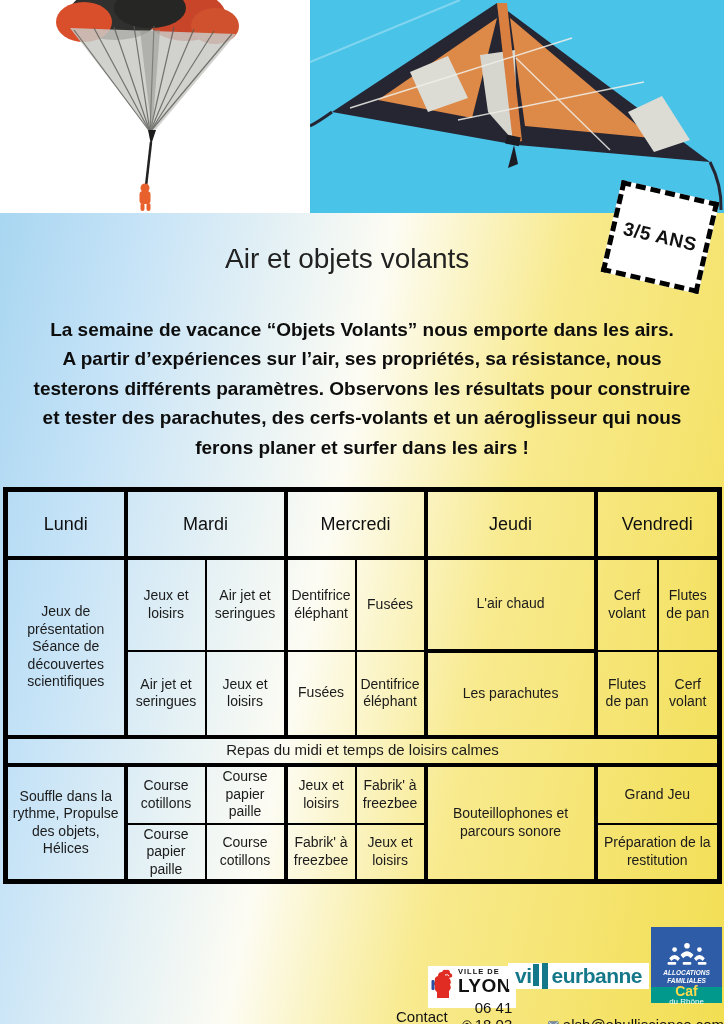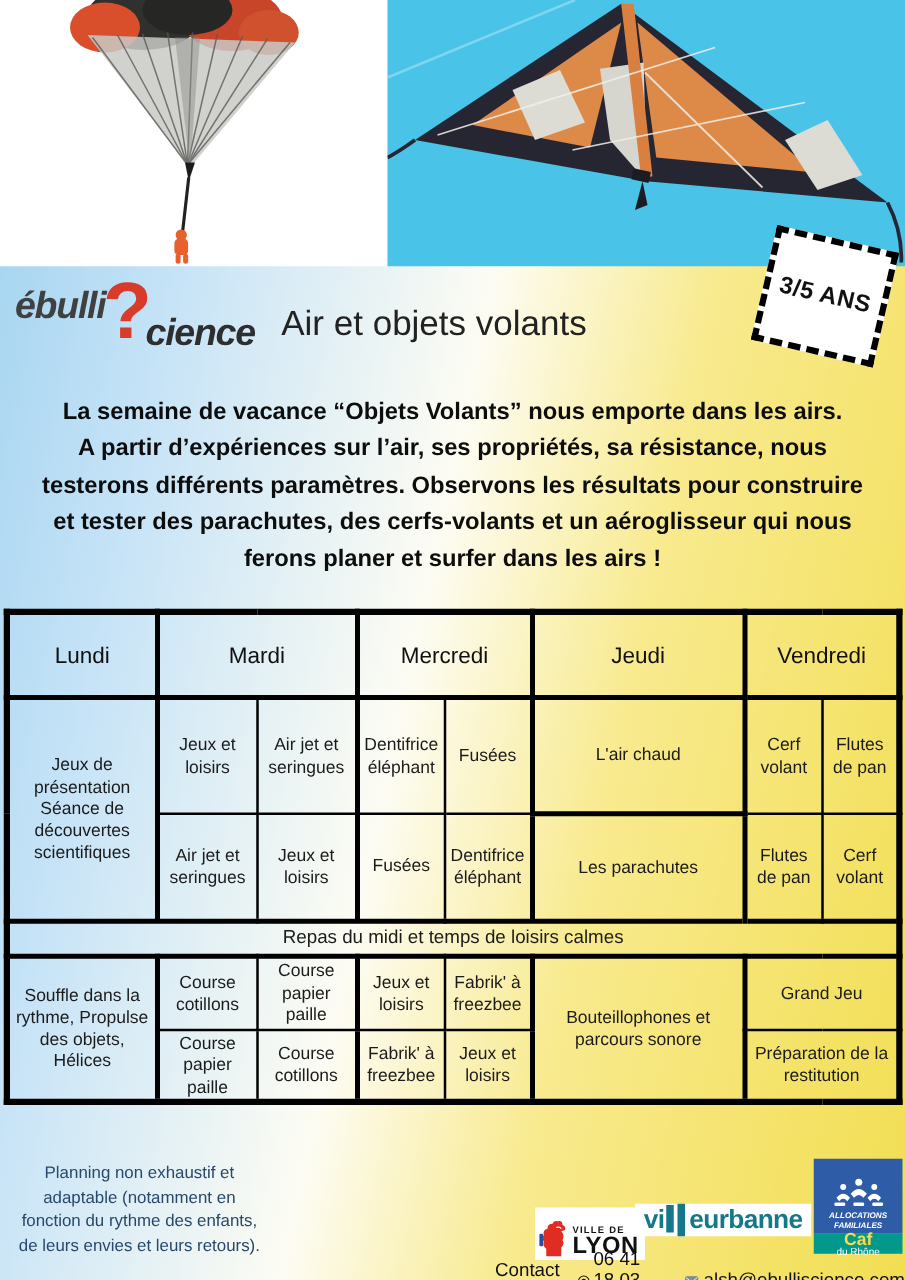--- a/index.html
+++ b/index.html
@@ -49,21 +49,21 @@
   tr.r4   { height:54px; }
   td.lundi-span { padding:0; }
   td.lundi-span .half { height:50%; display:flex; align-items:center; justify-content:center; padding:0 4px; box-sizing:border-box; }
   tr.repas td { border-top:4px solid #000; border-bottom:4px solid #000; font-size:15px; }
 
   
   .note { position:absolute; left:14px; top:928px; width:195px; text-align:center;
           font-size:13.5px; line-height:1.45; color:#27496b; z-index:2; }
 
   .lyon { position:absolute; left:428px; top:966px; height:38px; background:#fff; display:flex;
-          align-items:flex-end; padding:2px 5px 2px 3px; gap:3px; z-index:3; }
+          align-items:flex-start; padding:2px 5px 2px 3px; gap:3px; z-index:3; }
   .lyon-text { display:flex; flex-direction:column; line-height:1; }
   .lyon-top { font-size:7.5px; letter-spacing:1px; color:#111; font-weight:bold; }
   .lyon-bottom { font-size:19px; font-weight:900; color:#111; letter-spacing:.5px; }
 
   .vlb { position:absolute; left:508px; top:963px; width:141px; height:26px; background:#fff;
          display:flex; align-items:center; justify-content:center; z-index:3; }
   .vlb-txt { color:#15788a; font-weight:bold; font-size:21px; letter-spacing:-.5px; }
   .vlb-bar { display:inline-block; width:6px; background:#15788a; vertical-align:middle; }
   .vlb-bar.b1 { height:22px; margin:0 2px 2px 2px; }
   .vlb-bar.b2 { height:26px; margin:0 3px 0 1px; }
@@ -134,25 +134,20 @@
           <line x1="40" y1="108" x2="262" y2="38"></line>
           <line x1="148" y1="120" x2="334" y2="82"></line>
           <line x1="206" y1="58" x2="300" y2="150"></line>
         </g>
         <rect x="196" y="136" width="14" height="9" fill="#1c1c24" transform="rotate(12 203 140)"></rect>
         <path d="M204,145 L198,168 L208,164 Z" fill="#1c1c24"></path>
       </svg>
     </div>
   </div>
 
-  <div class="logo">
-    <span class="lg-a">ébulli</span>
-    <span class="lg-q">?</span>
-    <span class="lg-b">cience</span>
-  </div>
 
   <h1 class="title">Air et objets volants</h1>
 
   <div class="badge">
     <span>3/5 ANS</span>
   </div>
 
   <div class="intro">
     <p>La semaine de vacance “Objets Volants” nous emporte dans les airs.</p>
     <p>A partir d’expériences sur l’air, ses propriétés, sa résistance, nous testerons différents paramètres. Observons les résultats pour construire et tester des parachutes, des cerfs-volants et un aéroglisseur qui nous ferons planer et surfer dans les airs !</p>
@@ -214,21 +209,20 @@
     <tr class="r4">
       <td>Course papier paille</td>
       <td class="thickR">Course cotillons</td>
       <td>Fabrik' à freezbee</td>
       <td class="thickR">Jeux et loisirs</td>
       <td colspan="2">Préparation de la restitution</td>
     </tr>
   </tbody>
     </table>
 
-  <div class="note">Planning non exhaustif et adaptable (notamment en fonction du rythme des enfants, de leurs envies et leurs retours).</div>
 
   <div class="lyon">
     <svg width="24" height="31" viewBox="0 0 24 31">
       <path d="M6 30 L6 24 Q3 22 4 18 Q2 16 4 13 Q3 9 7 8 Q7 4 11 4 Q12 1 15 2 Q19 1 19 5 Q22 6 21 9 L18 10 Q21 13 19 17 Q21 20 18 23 L18 30 Z" fill="#e02c22"></path>
       <path d="M14 7 q3 -1 4 1" stroke="#fff" stroke-width="1" fill="none"></path>
       <rect x="0.5" y="12" width="3" height="10" rx="1" fill="#2b4ea0"></rect>
     </svg>
     <div class="lyon-text">
       <span class="lyon-top">VILLE DE</span>
       <span class="lyon-bottom">LYON</span>

